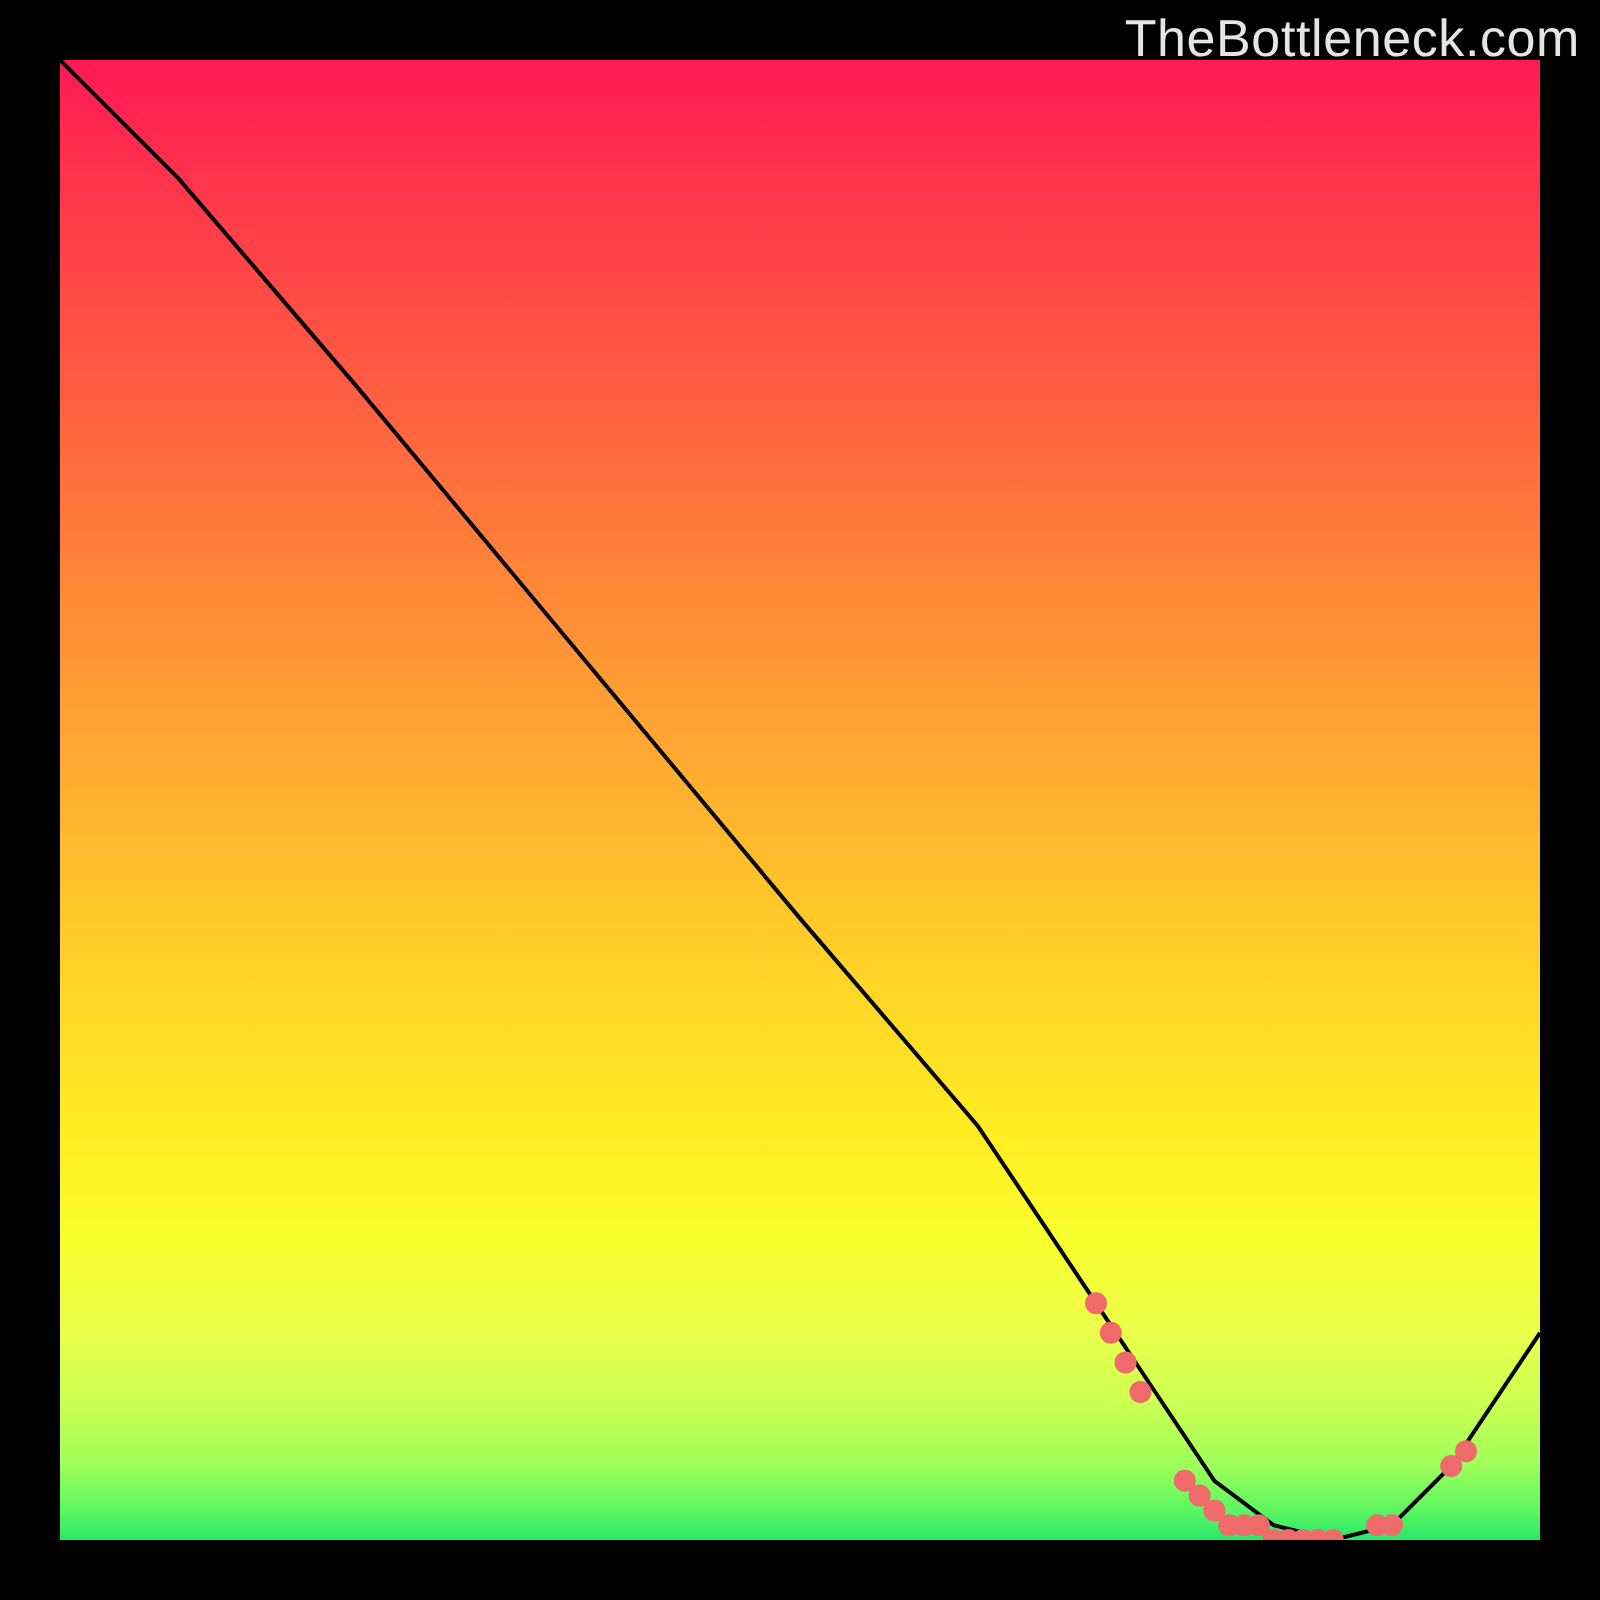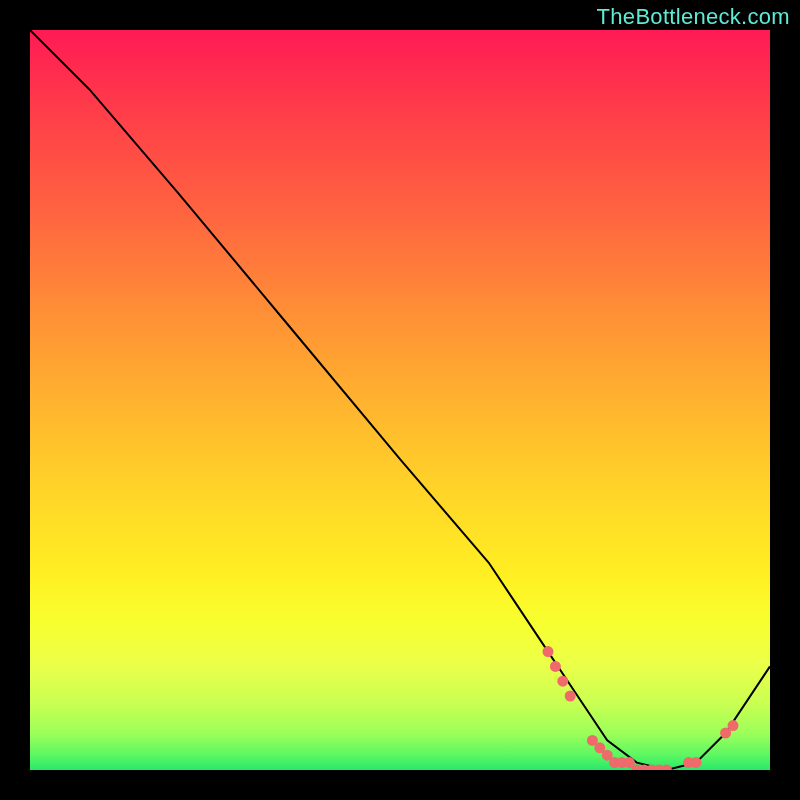--- a/index.html
+++ b/index.html
@@ -14,22 +14,22 @@
   .stage {
     position: relative;
     width: 800px;
     height: 800px;
     background: #000;
   }
   .watermark {
     position: absolute;
     top: 4px;
     right: 10px;
-    color: #5eead4;
-    font-size: 22px;
+    color: #e5e5e5;
+    font-size: 26px;
     font-weight: 500;
     letter-spacing: 0.3px;
     z-index: 10;
   }
   .plot {
     position: absolute;
     left: 30px;
     top: 30px;
     width: 740px;
     height: 740px;

